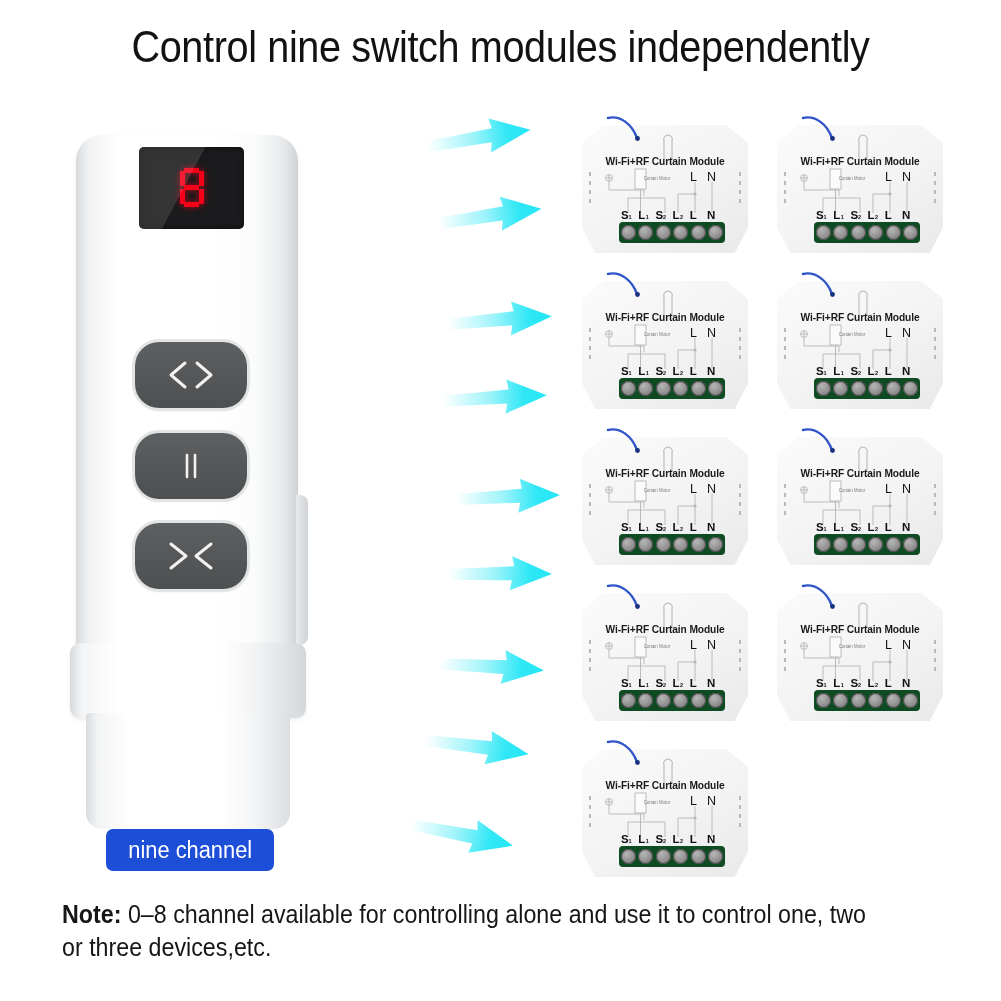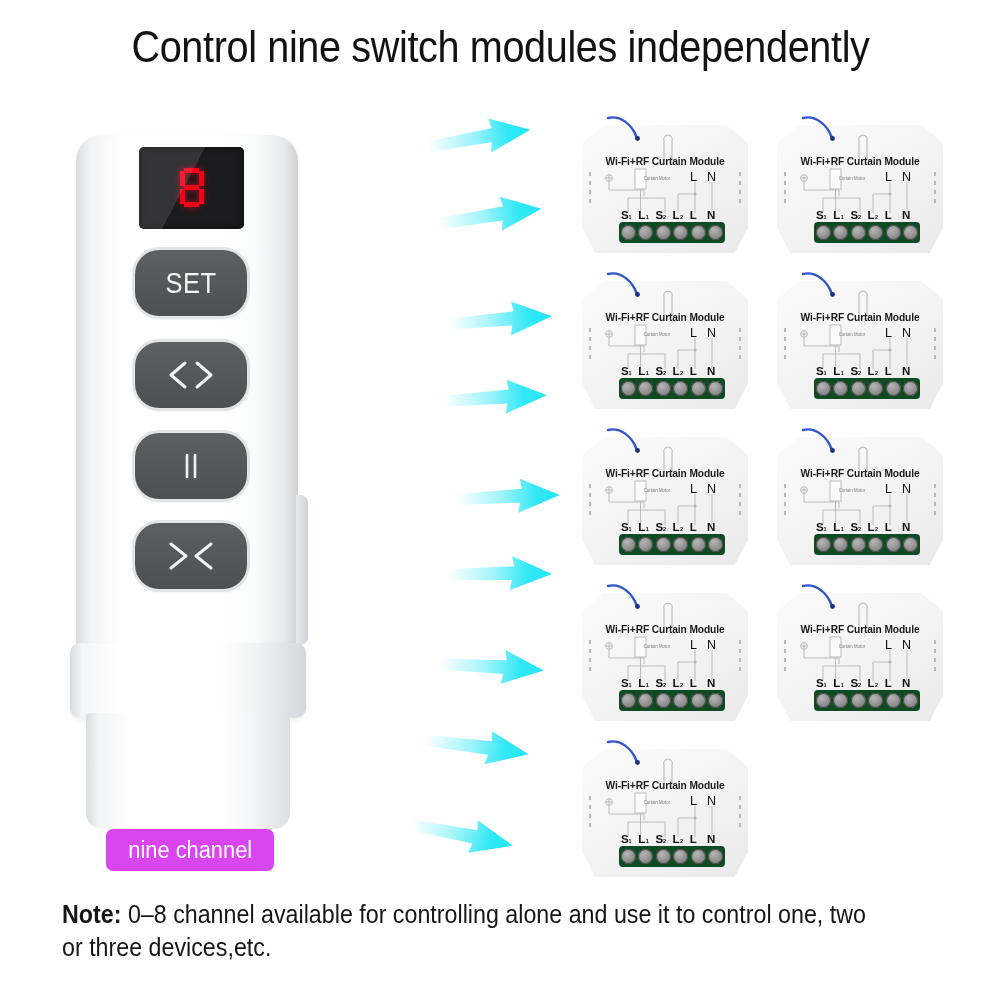--- a/index.html
+++ b/index.html
@@ -172,21 +172,21 @@
   }
   .btn svg { display: block; }
 
   
   .channel-badge {
     position: absolute;
     left: 106px;
     top: 829px;
     width: 168px;
     height: 42px;
-    background: #d946ef;
+    background: #1d4ed8;
     border-radius: 7px;
     display: flex;
     align-items: center;
     justify-content: center;
   }
   .channel-badge span {
     color: #ffffff;
     font-size: 23px;
     transform: scaleX(0.95);
   }
@@ -357,23 +357,20 @@
         <div class="seg seg-h seg-a"></div>
         <div class="seg seg-h seg-g"></div>
         <div class="seg seg-h seg-d"></div>
         <div class="seg seg-v seg-f"></div>
         <div class="seg seg-v seg-b"></div>
         <div class="seg seg-v seg-e"></div>
         <div class="seg seg-v seg-c"></div>
       </div>
     </div>
 
-    <div class="btn btn-set">
-      <span class="btn-label">SET</span>
-    </div>
 
     <div class="btn btn-open">
       <span>
         <svg width="54" height="30" viewBox="0 0 54 30">
           <polyline points="21,3 7,15 21,27" fill="none" stroke="#f2f2f2" stroke-width="3" stroke-linecap="round" stroke-linejoin="round"></polyline>
           <polyline points="33,3 47,15 33,27" fill="none" stroke="#f2f2f2" stroke-width="3" stroke-linecap="round" stroke-linejoin="round"></polyline>
         </svg>
       </span>
     </div>
 

